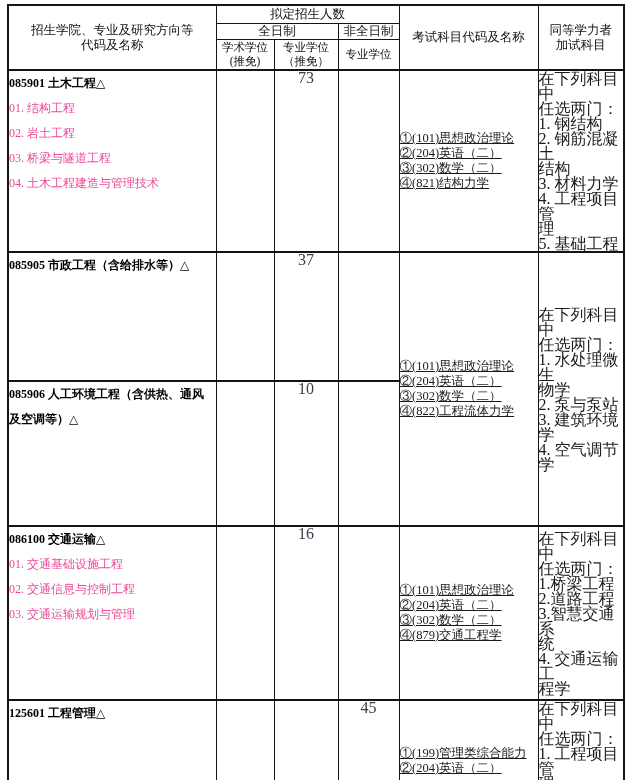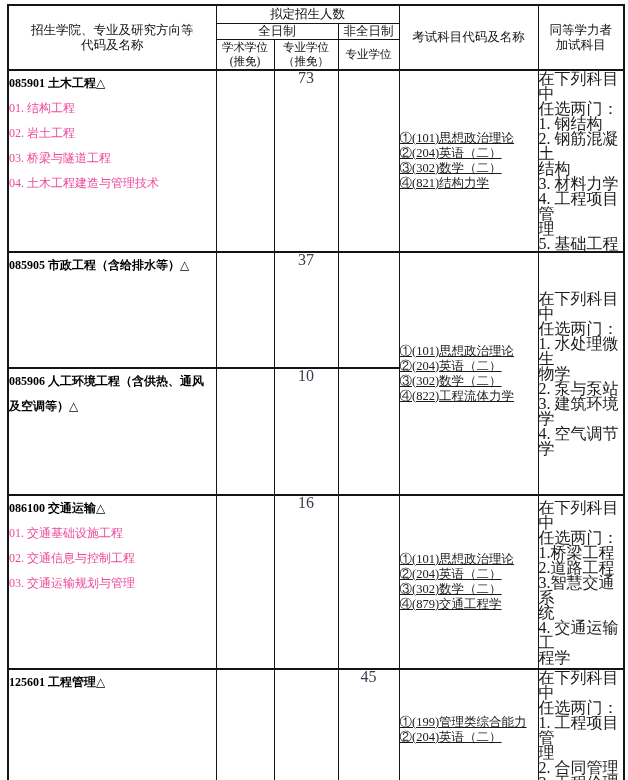--- a/index.html
+++ b/index.html
@@ -158,41 +158,41 @@
 任选两门：
 1. 钢结构
 2. 钢筋混凝土
 结构
 3. 材料力学
 4. 工程项目管
 理
 5. 基础工程</td>
       </tr>
 
-      <tr style="height:116px">
+      <tr style="height:129px">
         <td class="progcell bb2">
           <div class="prog-title">085905 市政工程（含给排水等）△</div>
         </td>
         <td class="num bb2"></td>
         <td class="num bb2">37</td>
         <td class="num bb2"></td>
         <td class="exam bb2" rowspan="2">①(101)思想政治理论
 ②(204)英语（二）
 ③(302)数学（二）
 ④(822)工程流体力学</td>
         <td class="equiv bb2" rowspan="2">在下列科目中
 任选两门：
 1. 水处理微生
 物学
 2. 泵与泵站
 3. 建筑环境学
 4. 空气调节学</td>
       </tr>
 
-      <tr style="height:127px">
+      <tr style="height:145px">
         <td class="progcell bb2">
           <div class="prog-title">085906 人工环境工程（含供热、通风
 及空调等）△</div>
         </td>
         <td class="num bb2"></td>
         <td class="num bb2">10</td>
         <td class="num bb2"></td>
       </tr>
 
       <tr style="height:174px">

